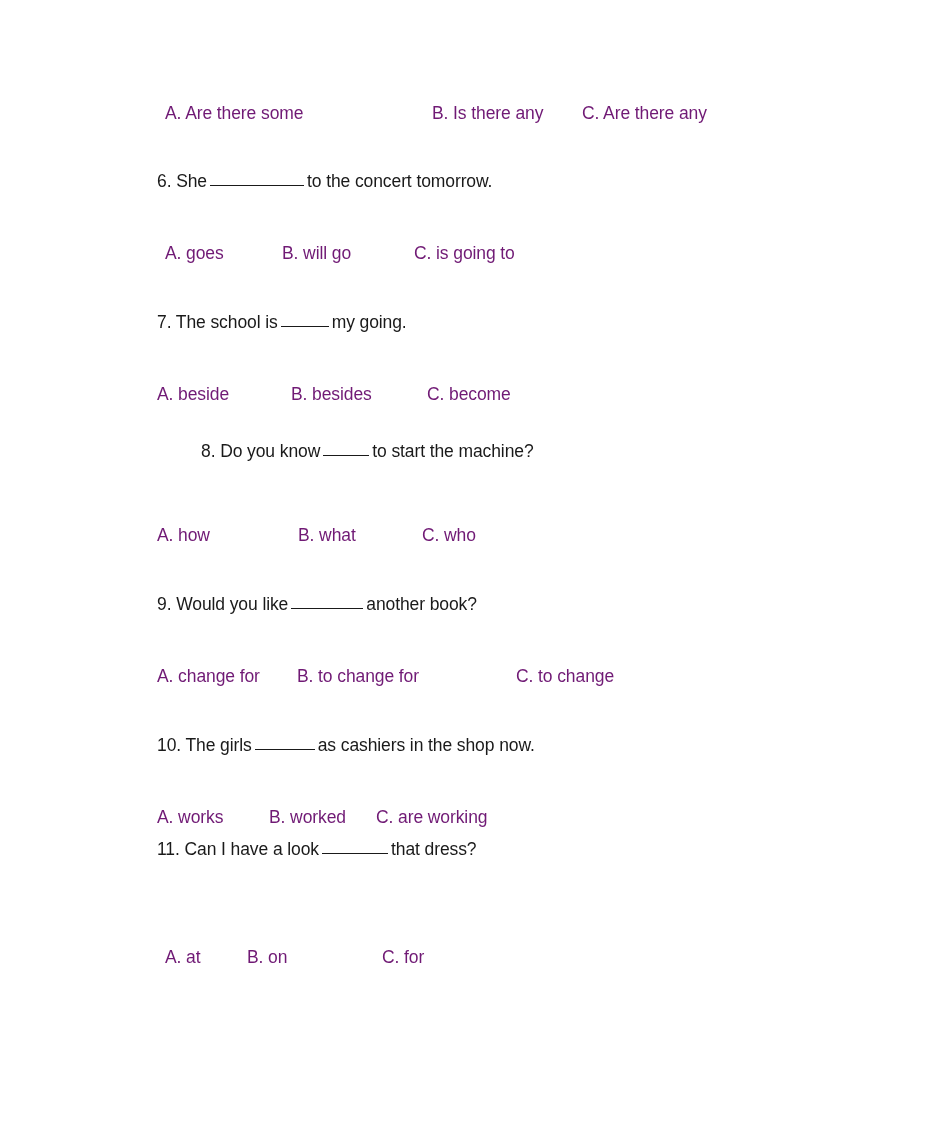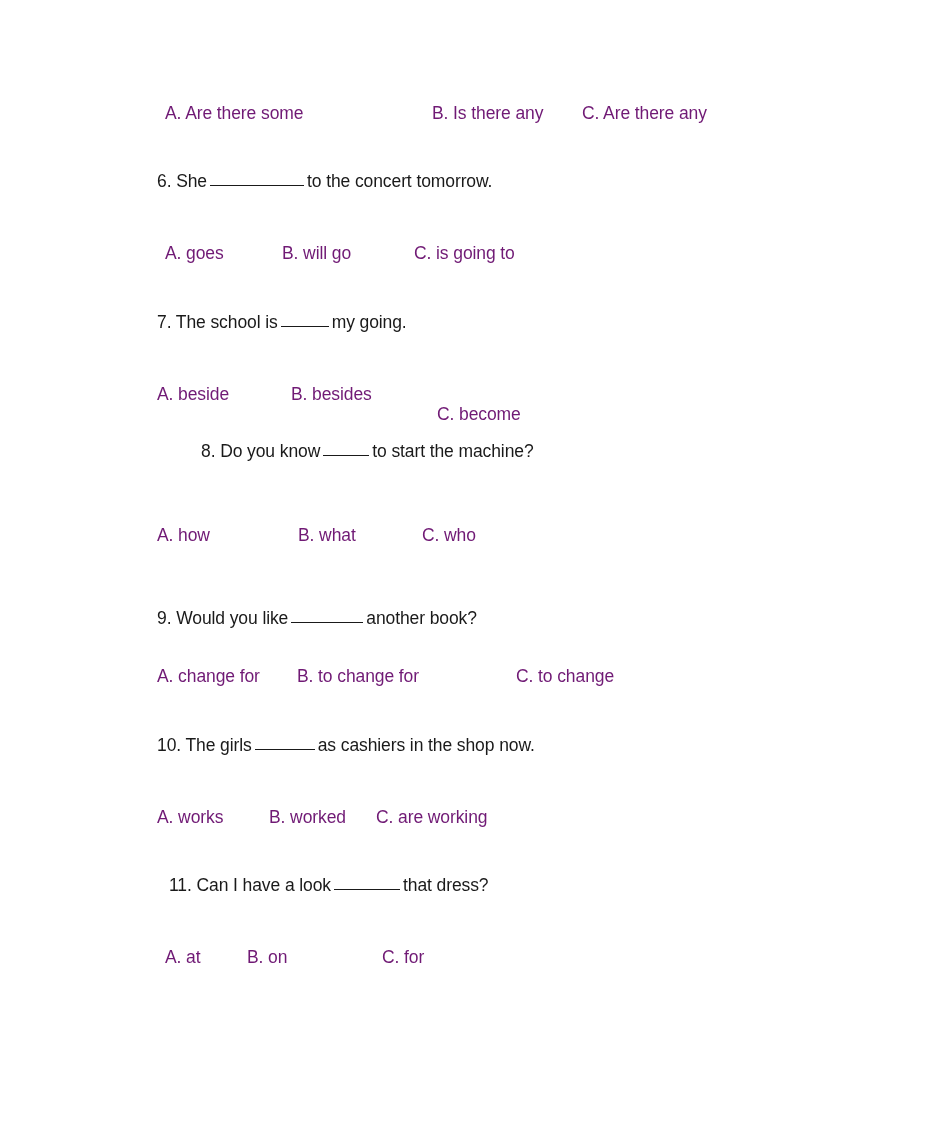--- a/index.html
+++ b/index.html
@@ -66,40 +66,40 @@
       <div class="row stem" style="top: 170px;"><span>6. She</span><span class="blank" style="width: 94px;"></span><span>to the concert tomorrow.</span></div>
       <div class="row options" style="top: 242px; left: 165px;">
         <span class="opt" style="position: absolute; left: 0px;">A. goes</span>
         <span class="opt" style="position: absolute; left: 117px;">B. will go</span>
         <span class="opt" style="position: absolute; left: 249px;">C. is going to</span>
       </div>
       <div class="row stem" style="top: 311px;"><span>7. The school is</span><span class="blank" style="width: 48px;"></span><span>my going.</span></div>
       <div class="row options" style="top: 383px; left: 157px;">
         <span class="opt" style="position: absolute; left: 0px;">A. beside</span>
         <span class="opt" style="position: absolute; left: 134px;">B. besides</span>
-        <span class="opt" style="position: absolute; left: 280px; margin-top: 20px;">C. become</span>
+        <span class="opt" style="position: absolute; left: 270px;">C. become</span>
       </div>
       <div class="row stem" style="top: 440px; margin-left: 44px;"><span>8. Do you know</span><span class="blank" style="width: 46px;"></span><span>to start the machine?</span></div>
       <div class="row options" style="top: 524px; left: 157px;">
         <span class="opt" style="position: absolute; left: 0px;">A. how</span>
         <span class="opt" style="position: absolute; left: 141px;">B. what</span>
         <span class="opt" style="position: absolute; left: 265px;">C. who</span>
       </div>
-      <div class="row stem" style="top: 607px;"><span>9. Would you like</span><span class="blank" style="width: 72px;"></span><span>another book?</span></div>
+      <div class="row stem" style="top: 593px;"><span>9. Would you like</span><span class="blank" style="width: 72px;"></span><span>another book?</span></div>
       <div class="row options" style="top: 665px; left: 157px;">
         <span class="opt" style="position: absolute; left: 0px;">A. change for</span>
         <span class="opt" style="position: absolute; left: 140px;">B. to change for</span>
         <span class="opt" style="position: absolute; left: 359px;">C. to change</span>
       </div>
       <div class="row stem" style="top: 734px;"><span>10. The girls</span><span class="blank" style="width: 60px;"></span><span>as cashiers in the shop now.</span></div>
       <div class="row options" style="top: 806px; left: 157px;">
         <span class="opt" style="position: absolute; left: 0px;">A. works</span>
         <span class="opt" style="position: absolute; left: 112px;">B. worked</span>
         <span class="opt" style="position: absolute; left: 219px;">C. are working</span>
       </div>
-      <div class="row stem" style="top: 874px; margin-left: 12px;"><span>11. Can I have a look</span><span class="blank" style="width: 66px;"></span><span>that dress?</span></div>
+      <div class="row stem" style="top: 838px;"><span>11. Can I have a look</span><span class="blank" style="width: 66px;"></span><span>that dress?</span></div>
       <div class="row options" style="top: 946px; left: 165px;">
         <span class="opt" style="position: absolute; left: 0px;">A. at</span>
         <span class="opt" style="position: absolute; left: 82px;">B. on</span>
         <span class="opt" style="position: absolute; left: 217px;">C. for</span>
       </div>
     </div>
 </div>
 
 </body></html>

